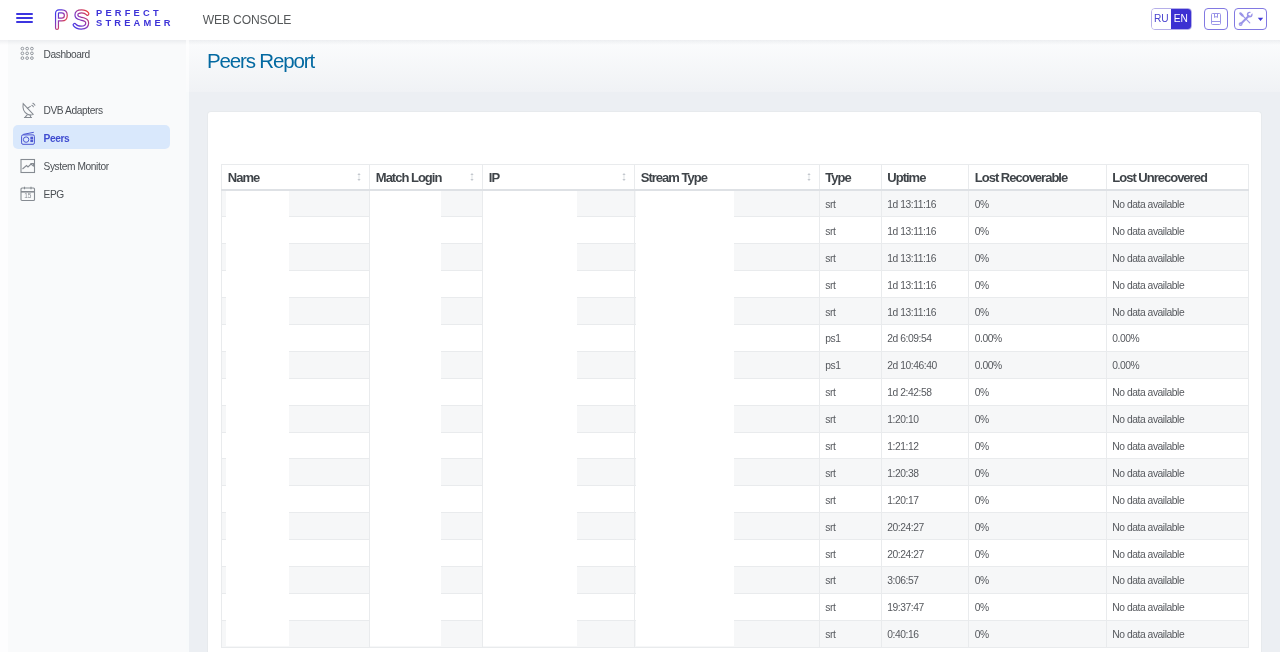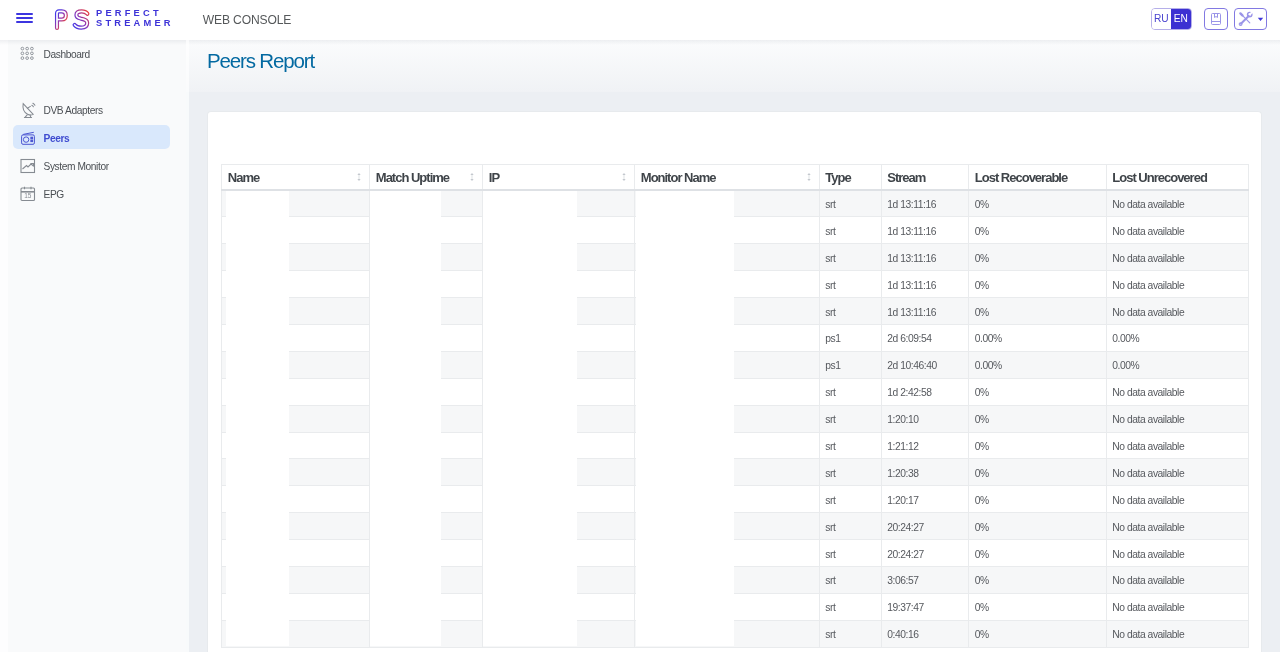--- a/index.html
+++ b/index.html
@@ -76,37 +76,37 @@
         <col style="width:137.5px">
         <col style="width:142.8px">
     </colgroup>
     <thead>
       <tr>
         <th><b>Name</b><svg class="sorticon" width="6" height="9" viewBox="0 0 6 9">
               <path d="M3 0.4 L4.6 2.6 H1.4 Z" fill="#c2c6cd"></path>
               <path d="M3 8.6 L4.6 6.4 H1.4 Z" fill="#c2c6cd"></path>
               <rect x="2.6" y="2.3" width="0.8" height="4.4" fill="#d8dbdf"></rect>
             </svg></th>
-        <th><b>Match Uptime</b><svg class="sorticon" width="6" height="9" viewBox="0 0 6 9">
+        <th><b>Match Login</b><svg class="sorticon" width="6" height="9" viewBox="0 0 6 9">
               <path d="M3 0.4 L4.6 2.6 H1.4 Z" fill="#c2c6cd"></path>
               <path d="M3 8.6 L4.6 6.4 H1.4 Z" fill="#c2c6cd"></path>
               <rect x="2.6" y="2.3" width="0.8" height="4.4" fill="#d8dbdf"></rect>
             </svg></th>
         <th><b>IP</b><svg class="sorticon" width="6" height="9" viewBox="0 0 6 9">
               <path d="M3 0.4 L4.6 2.6 H1.4 Z" fill="#c2c6cd"></path>
               <path d="M3 8.6 L4.6 6.4 H1.4 Z" fill="#c2c6cd"></path>
               <rect x="2.6" y="2.3" width="0.8" height="4.4" fill="#d8dbdf"></rect>
             </svg></th>
-        <th><b>Monitor Name</b><svg class="sorticon" width="6" height="9" viewBox="0 0 6 9">
+        <th><b>Stream Type</b><svg class="sorticon" width="6" height="9" viewBox="0 0 6 9">
               <path d="M3 0.4 L4.6 2.6 H1.4 Z" fill="#c2c6cd"></path>
               <path d="M3 8.6 L4.6 6.4 H1.4 Z" fill="#c2c6cd"></path>
               <rect x="2.6" y="2.3" width="0.8" height="4.4" fill="#d8dbdf"></rect>
             </svg></th>
         <th><b>Type</b></th>
-        <th><b>Stream</b></th>
+        <th><b>Uptime</b></th>
         <th><b>Lost Recoverable</b></th>
         <th><b>Lost Unrecovered</b></th>
       </tr>
     </thead>
     <tbody id="tbody">
         <tr class="odd">
           <td></td>
           <td></td>
           <td></td>
           <td></td>

